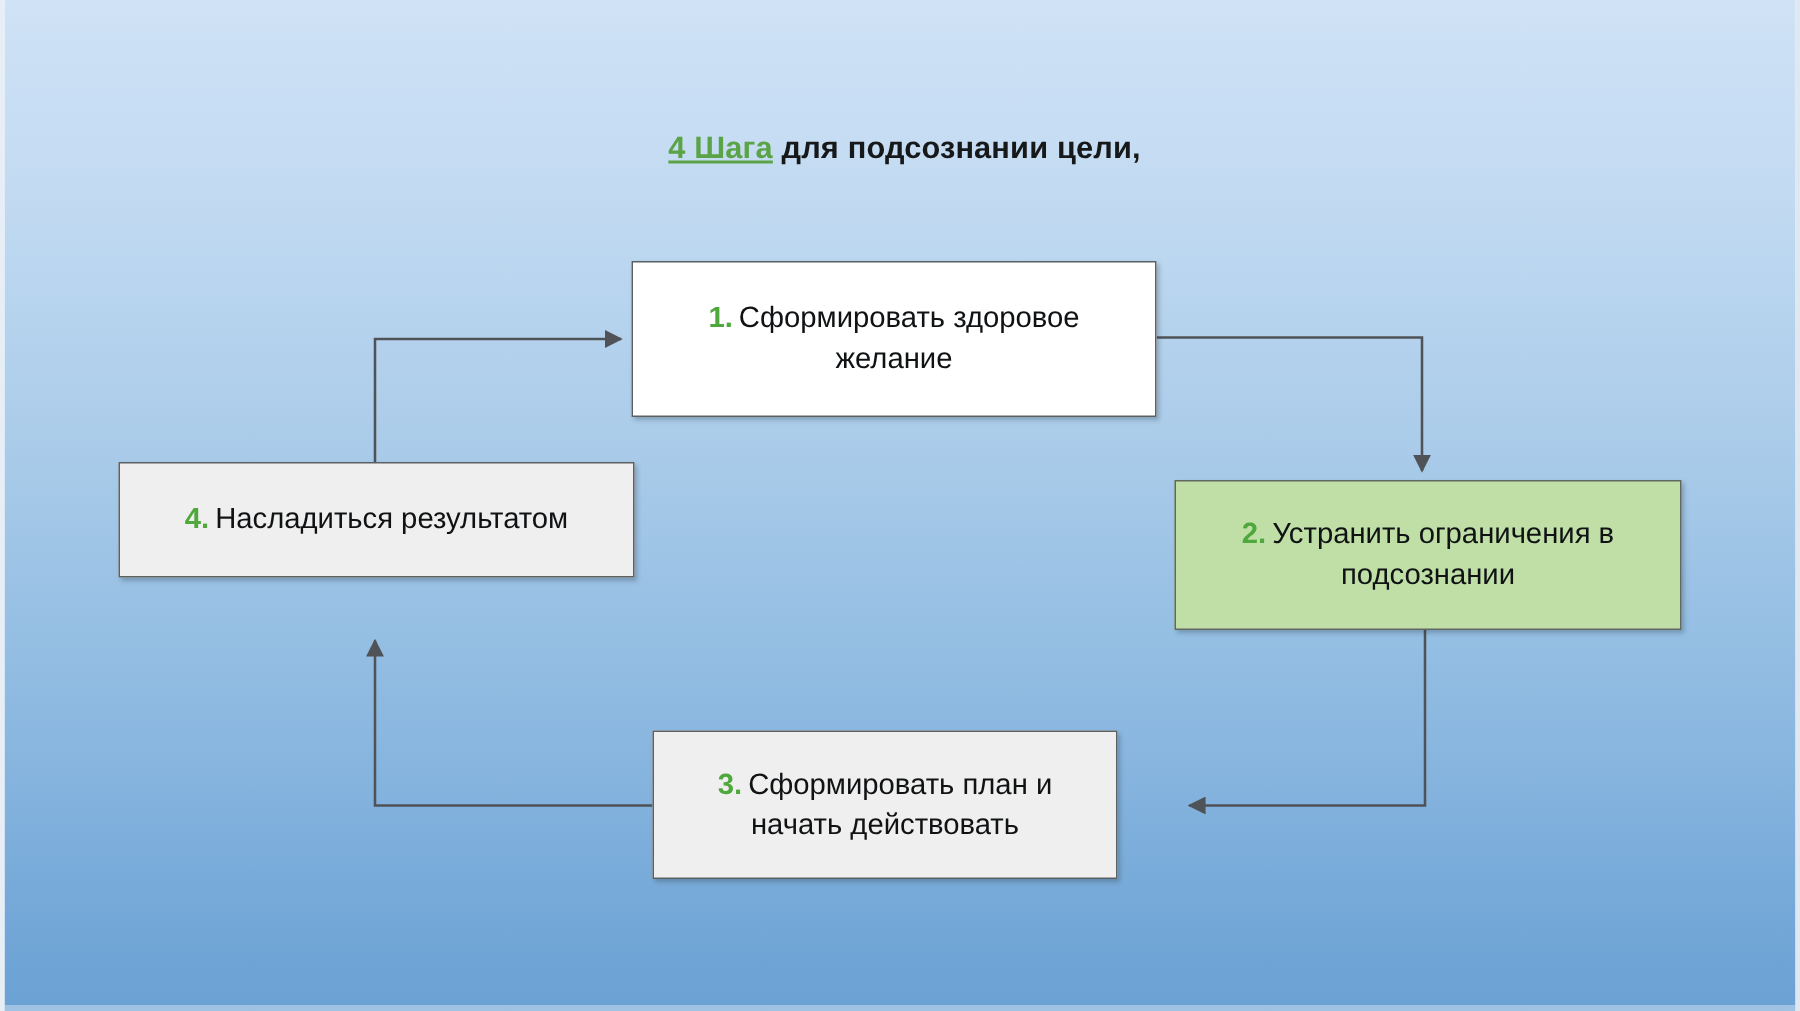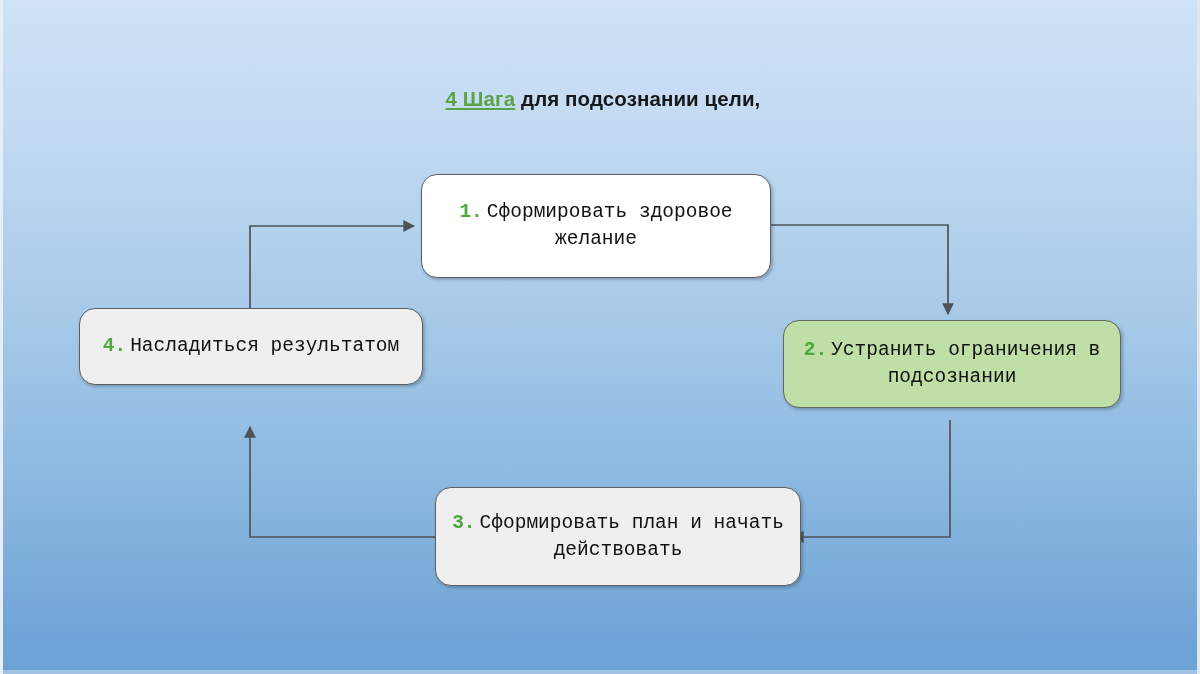--- a/index.html
+++ b/index.html
@@ -48,53 +48,52 @@
     left: 0; top: 0;
     width: 1200px;
     height: 674px;
   }
 
   
   .node {
     position: absolute;
     box-sizing: border-box;
     border: 1.6px solid #5d6063;
-    border-radius: 16px;
+    border-radius: 0;
     display: flex;
     align-items: center;
     justify-content: center;
     text-align: center;
     font-size: 19.5px;
     line-height: 27px;
     color: #101214;
     box-shadow: 1.5px 2px 3px rgba(40,55,70,0.30);
-    font-family: Liberation Mono, monospace;
   }
   .node .num {
     color: #4ea83c;
     font-weight: bold;
     margin-right: 4px;
   }
   .node .txt { display: inline; }
   .node-inner { padding: 0 16px; }
 
   .node-1 {
     left: 418px; top: 174px;
     width: 350px; height: 104px;
     background: #ffffff;
   }
   .node-2 {
     left: 780px; top: 320px;
-    width: 338px; height: 88px;
+    width: 338px; height: 100px;
     background: #bfdfa7;
     border-color: #63685f;
   }
   .node-3 {
     left: 432px; top: 487px;
-    width: 366px; height: 99px;
+    width: 310px; height: 99px;
     background: #efefef;
   }
   .node-4 {
     left: 76px; top: 308px;
     width: 344px; height: 77px;
     background: #efefef;
   }
 </style>
 </head>
 <body>

